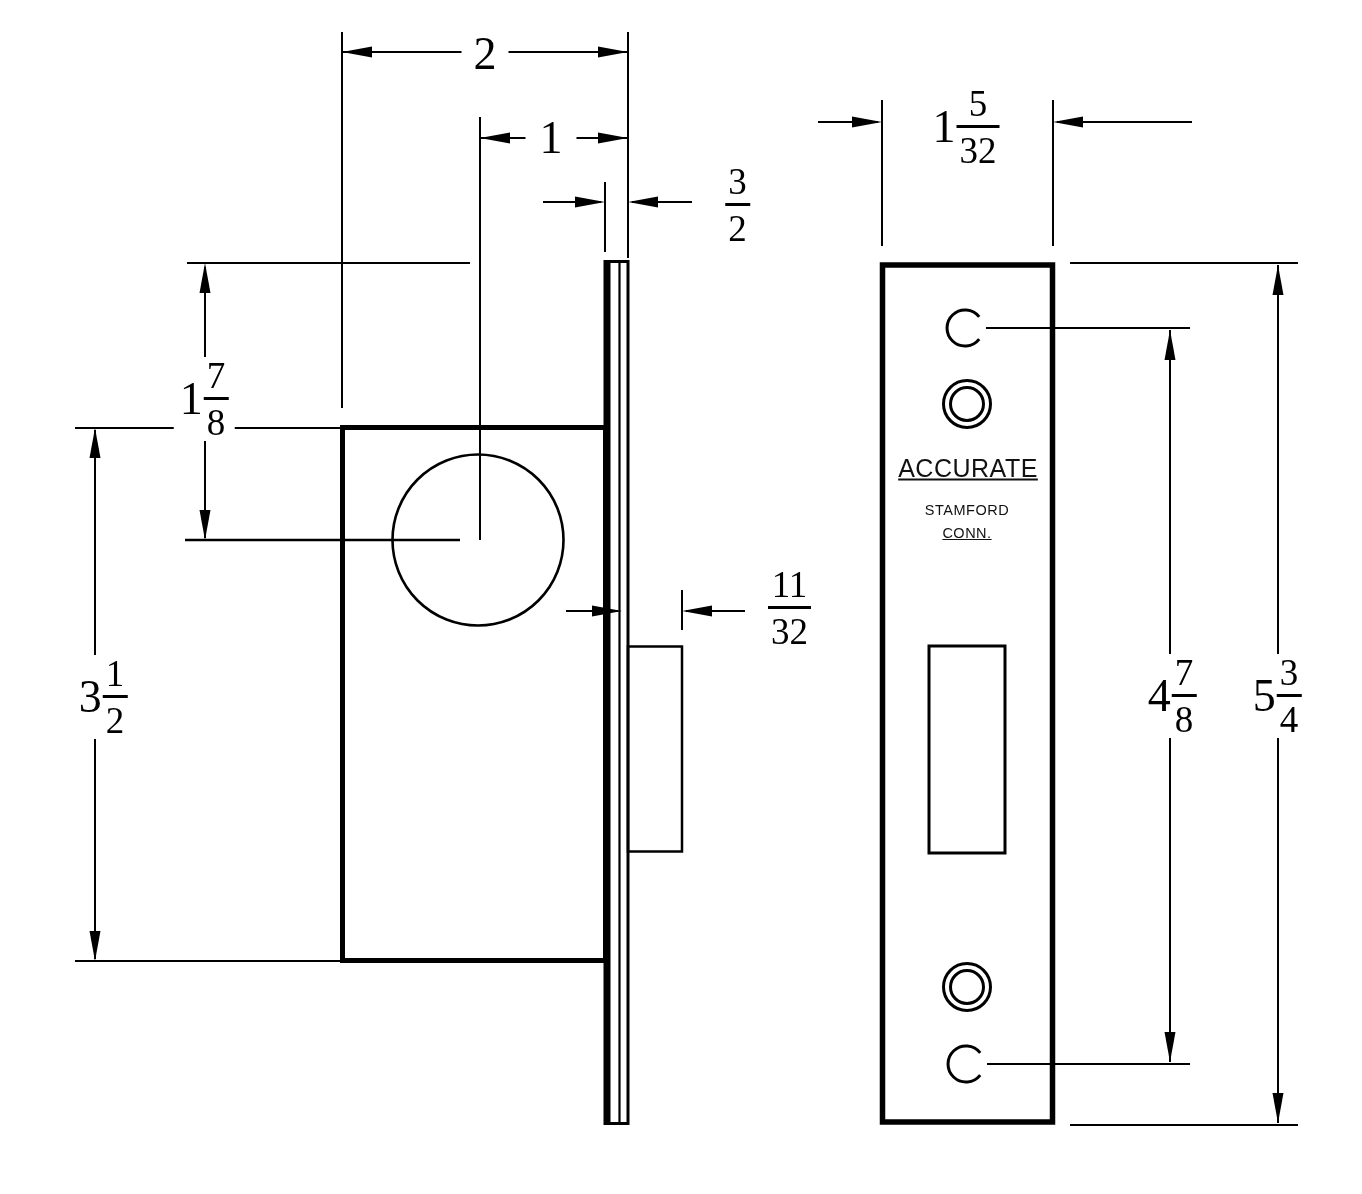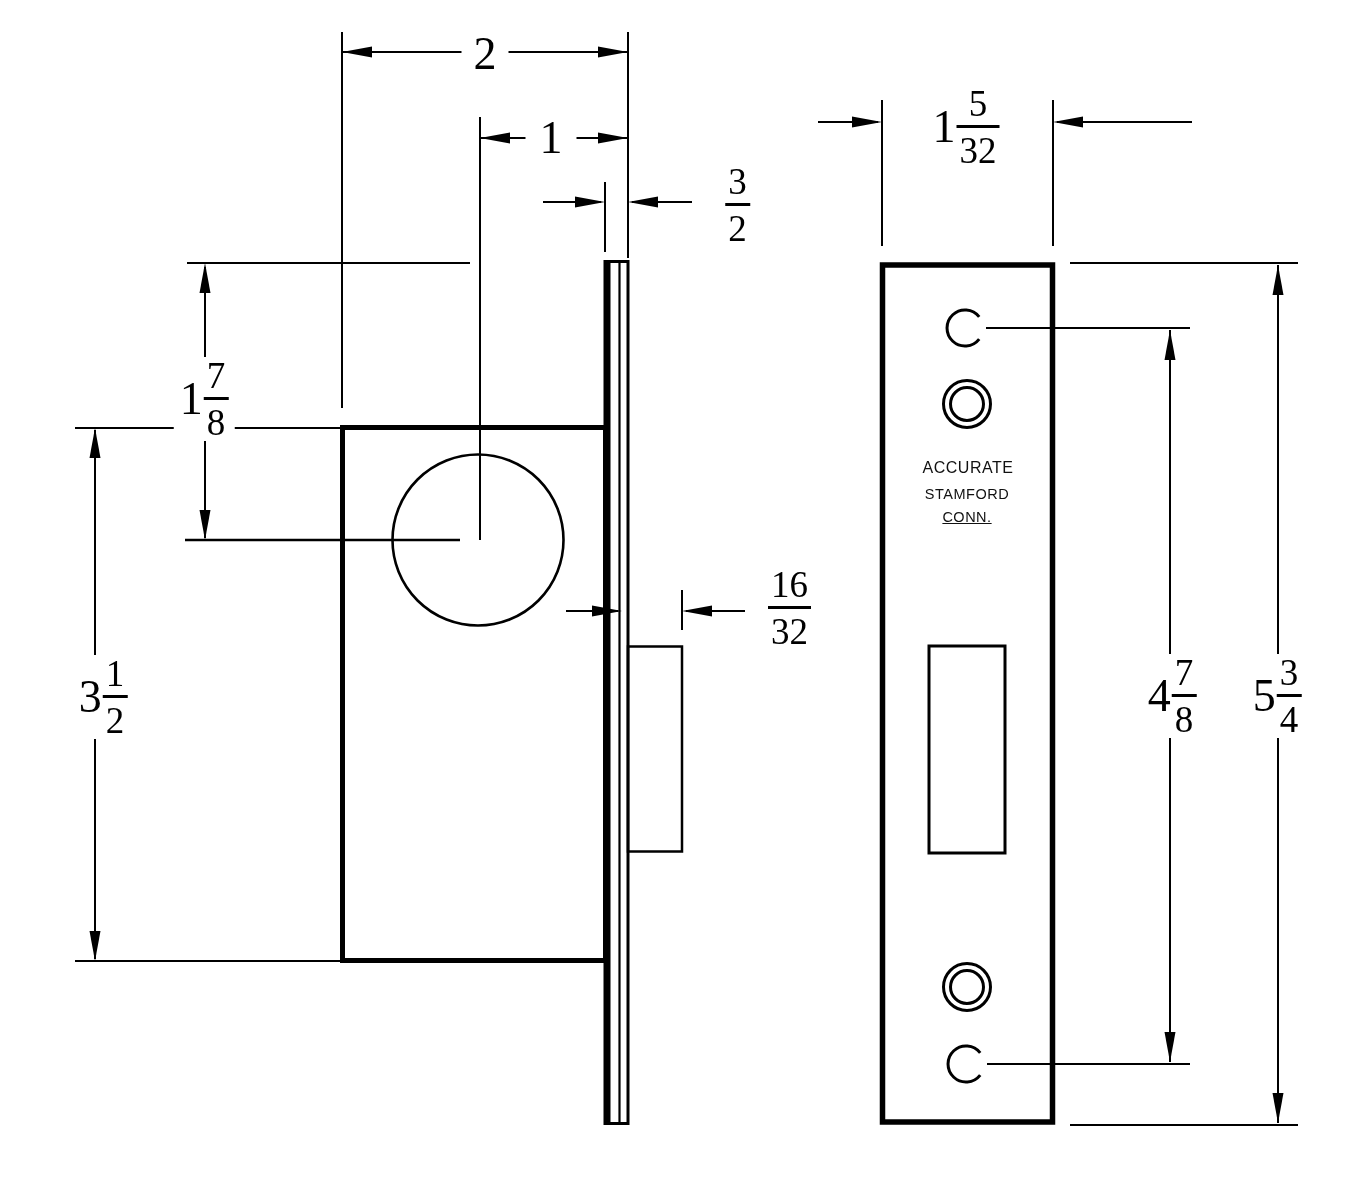--- a/index.html
+++ b/index.html
@@ -53,22 +53,22 @@
   
   .brand-line {
     position: absolute;
     transform: translate(-50%, -50%);
     font-family: "Liberation Sans", sans-serif;
     color: #111;
     letter-spacing: 0.5px;
     white-space: nowrap;
     z-index: 2;
   }
-  .brand-name { font-size: 16px; }
-  .brand-sub  { font-size: 14.5px; }
+  .brand-name { font-size: 25px; text-decoration: underline; }
+  .brand-sub  { font-size: 14.5px; margin-top: 16px; }
 </style>
 </head>
 <body>
 
 <div id="canvas">
 
   <svg id="drawing-svg" width="1362" height="1194" viewBox="0 0 1362 1194">
 
     <g stroke="#000" fill="none">
 
@@ -203,21 +203,21 @@
   <div class="dim-label" style="left:103px; top:697px;">
     <span class="whole">3</span>
     <span class="frac">
       <span class="num">1</span>
       <span class="den">2</span>
     </span>
   </div>
 
   <div class="dim-label" style="left:789px; top:608px;">
     <span class="frac">
-      <span class="num">16</span>
+      <span class="num">11</span>
       <span class="den">32</span>
     </span>
   </div>
 
   <div class="dim-label" style="left:966px; top:127px;">
     <span class="whole">1</span>
     <span class="frac">
       <span class="num">5</span>
       <span class="den">32</span>
     </span>

